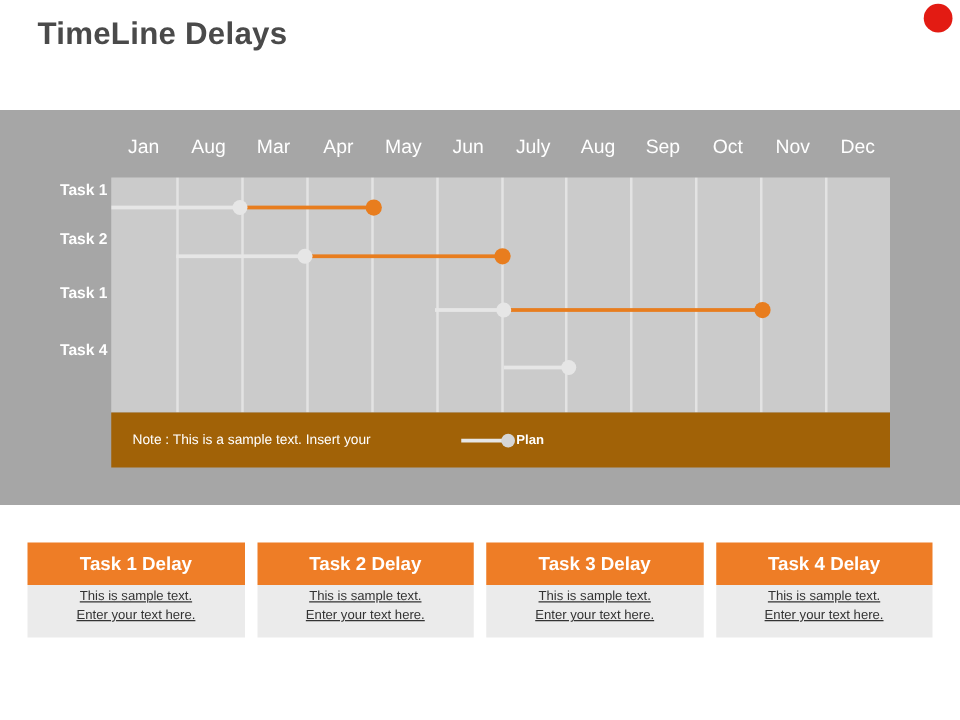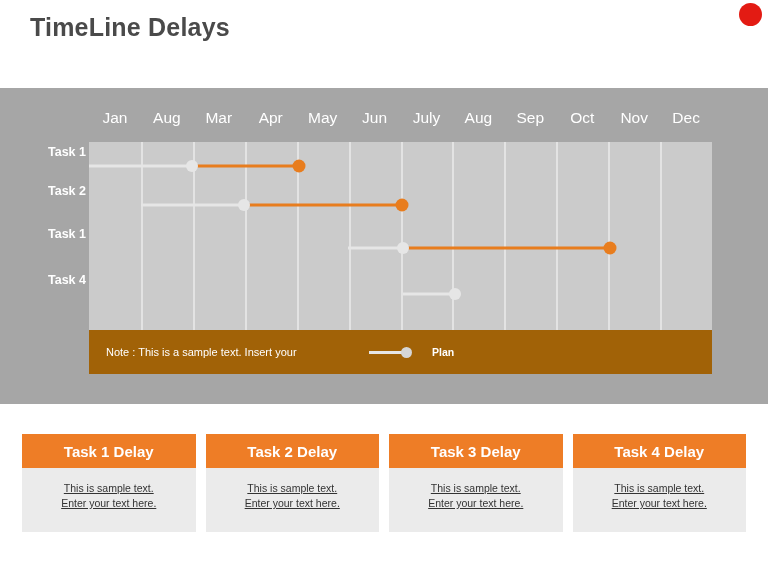--- a/index.html
+++ b/index.html
@@ -159,32 +159,32 @@
   .legend-line.delay { background: #e87d1e; }
   .legend-dot {
     width: 11px; height: 11px;
     border-radius: 50%;
     display: block;
     margin-left: -4px;
   }
   .legend-dot.plan { background: #d6d6d6; }
   .legend-dot.delay { background: #e87d1e; }
   .legend-label {
-    margin-left: 20px;
+    margin-left: 1px;
     color: #ffffff;
     font-size: 10.5px;
     font-weight: bold;
     white-space: nowrap;
   }
 
   
   #cards-row {
     position: absolute;
     left: 22px; top: 434px;
-    width: 724px; height: 98px;
+    width: 724px; height: 76px;
     display: flex;
     gap: 10px;
   }
   .card {
     flex: 1 1 0;
     display: flex;
     flex-direction: column;
   }
   .card-header {
     height: 34px;

